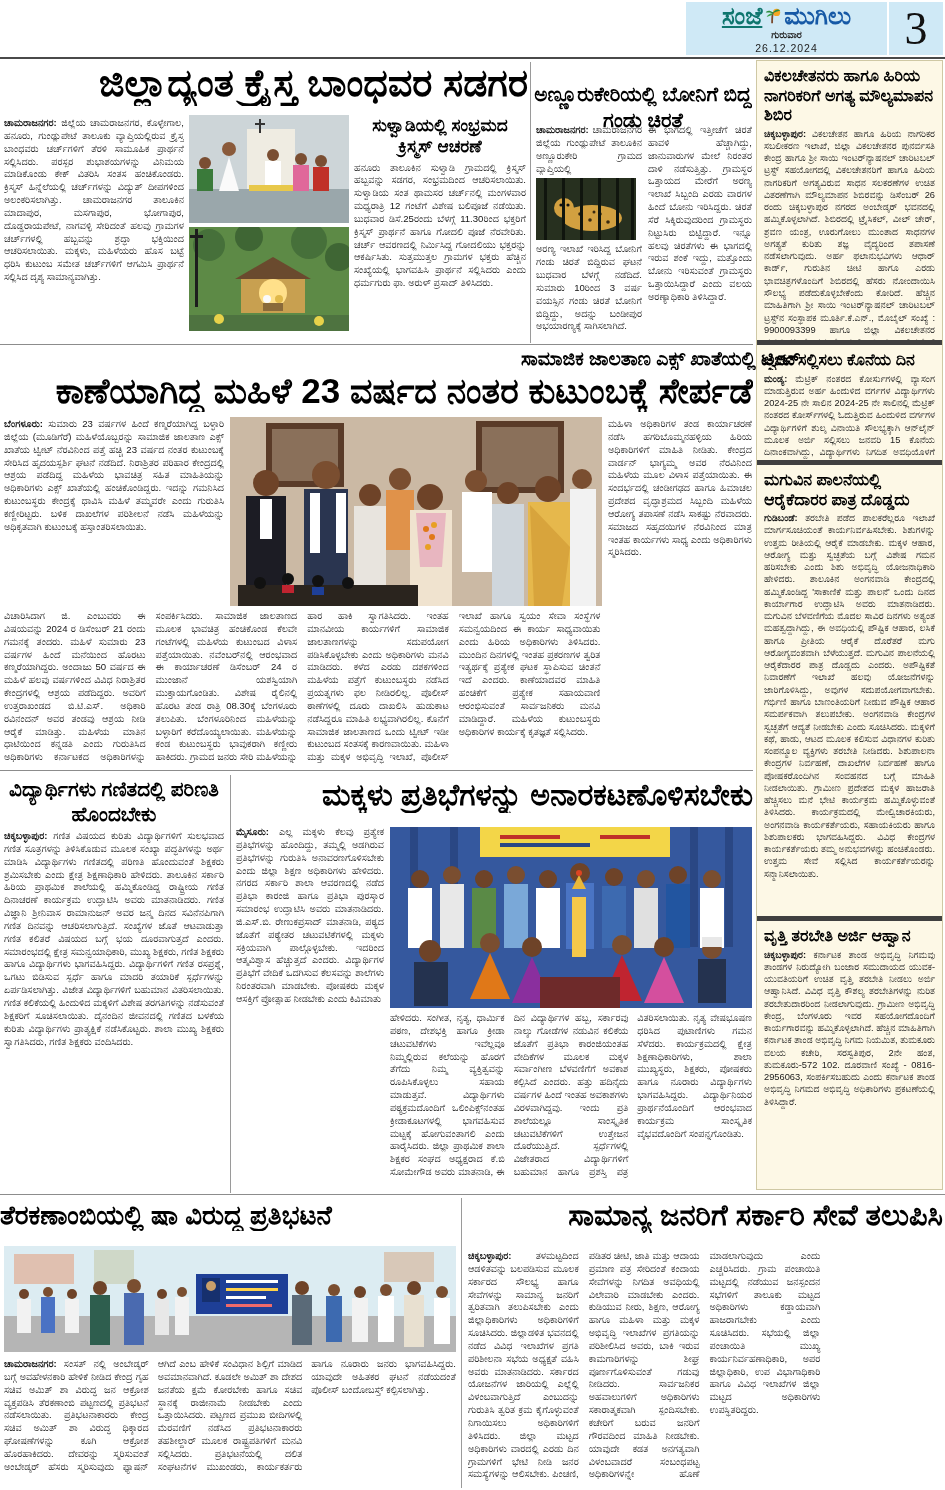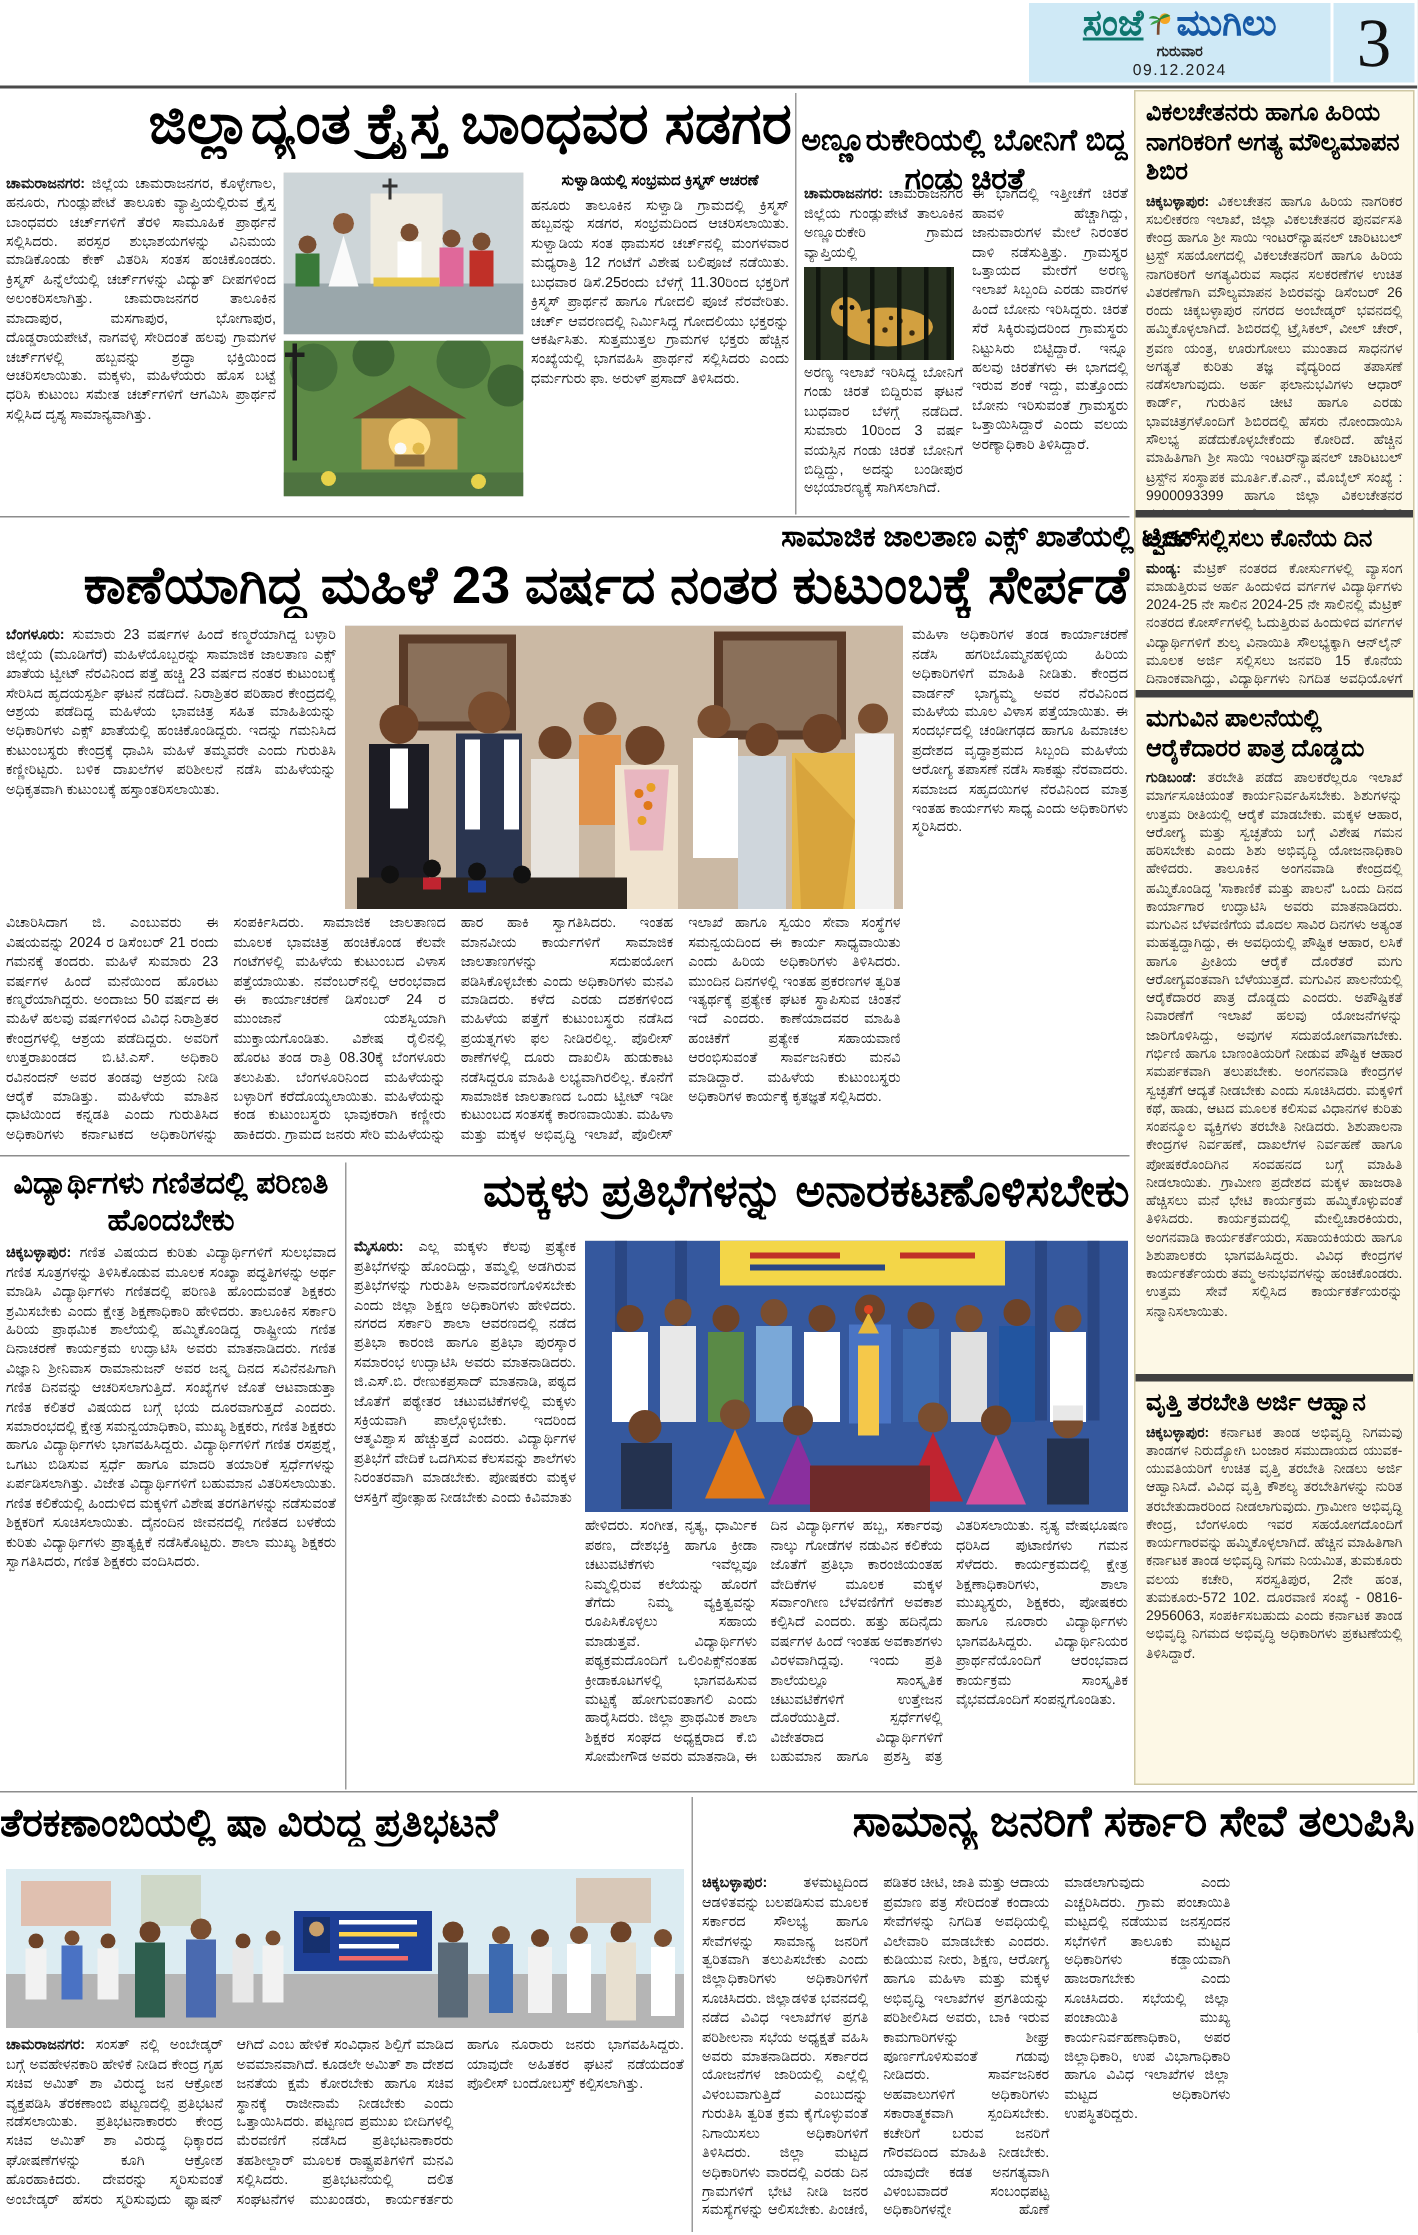--- a/index.html
+++ b/index.html
@@ -19,21 +19,21 @@
   .brand-blue{color:#1659a6;}
   .mast-day{font-size:9.5px;font-weight:bold;color:#222;}
   .mast-date{font-size:10.5px;color:#222;letter-spacing:1px;}
   .mast-right{width:54px;border-left:2px solid #ffffff;display:flex;align-items:center;justify-content:center;
               font-family:"Liberation Serif","DejaVu Serif",serif;font-size:46px;color:#111;}
   .rail{background:#fdf8e6;border:1px solid #cfc8a4;box-sizing:border-box;}
   .rail-item{padding:5px 7px 4px 7px;border-bottom:5px solid #404040;overflow:hidden;box-sizing:border-box;}
   .rail-item:last-child{border-bottom:none;}
   .rail-h{font-weight:bold;font-size:16px;line-height:1.22;color:#000;margin-bottom:3px;}
   .rail-b{font-size:9.3px;line-height:1.32;text-align:justify;color:#1a1a1a;}
-  .subhead{font-weight:bold;font-size:10px;line-height:1.25;text-align:center;color:#000;margin-bottom:4px;}
+  .subhead{font-weight:bold;font-size:17px;line-height:1.25;text-align:center;color:#000;margin-bottom:4px;}
   .cols3{column-count:3;column-gap:9px;column-fill:auto;}
   .cols4{column-count:4;column-gap:10px;column-fill:auto;}
   .cols5{column-count:5;column-gap:10px;column-fill:auto;}
   .ph{overflow:hidden;background:#ddd;}
   .ph svg{display:block;}
 </style>
 </head>
 <body>
 
 <div class="page">
@@ -47,21 +47,21 @@
               <circle cx="14" cy="6" r="4" fill="#f5a623"></circle>
               <path d="M9 18c0-6 0-9 1-12" stroke="#7a4a2e" stroke-width="2" fill="none"></path>
               <path d="M10 6 C6 3,3 4,2 6 C5 6,8 6,10 7 Z" fill="#2e8b3a"></path>
               <path d="M10 6 C13 2,16 2,18 4 C15 5,12 6,10 7 Z" fill="#2e8b3a"></path>
               <path d="M10 7 C6 7,4 9,3 11 C6 10,9 9,10 8 Z" fill="#3aa24a"></path>
             </svg>
         </span>
         <span class="brand-blue">ಮುಗಿಲು</span>
       </div>
       <div class="mast-day">ಗುರುವಾರ</div>
-      <div class="mast-date">09.12.2024</div>
+      <div class="mast-date">26.12.2024</div>
     </div>
     <div class="mast-right">3</div>
   </div>
 
   <div class="abs" style="left:0;top:57px;width:945px;height:2px;background:#4a4a4a;"></div>
 
   <div class="abs headline nowrap" style="left:0;top:62px;width:528px;font-size:38px;line-height:1.15;">ಜಿಲ್ಲಾದ್ಯಂತ ಕ್ರೈಸ್ತ ಬಾಂಧವರ ಸಡಗರ</div>
 
   <div class="abs body-text" style="left:4px;top:117px;width:180px;height:224px;">
     <b class="dl">ಚಾಮರಾಜನಗರ: </b><span>ಜಿಲ್ಲೆಯ ಚಾಮರಾಜನಗರ, ಕೊಳ್ಳೇಗಾಲ, ಹನೂರು, ಗುಂಡ್ಲುಪೇಟೆ ತಾಲೂಕು ವ್ಯಾಪ್ತಿಯಲ್ಲಿರುವ ಕ್ರೈಸ್ತ ಬಾಂಧವರು ಚರ್ಚ್‌ಗಳಿಗೆ ತೆರಳಿ ಸಾಮೂಹಿಕ ಪ್ರಾರ್ಥನೆ ಸಲ್ಲಿಸಿದರು. ಪರಸ್ಪರ ಶುಭಾಶಯಗಳನ್ನು ವಿನಿಮಯ ಮಾಡಿಕೊಂಡು ಕೇಕ್ ವಿತರಿಸಿ ಸಂತಸ ಹಂಚಿಕೊಂಡರು. ಕ್ರಿಸ್ಮಸ್ ಹಿನ್ನೆಲೆಯಲ್ಲಿ ಚರ್ಚ್‌ಗಳನ್ನು ವಿದ್ಯುತ್ ದೀಪಗಳಿಂದ ಅಲಂಕರಿಸಲಾಗಿತ್ತು. ಚಾಮರಾಜನಗರ ತಾಲೂಕಿನ ಮಾದಾಪುರ, ಮಸಗಾಪುರ, ಭೋಗಾಪುರ, ದೊಡ್ಡರಾಯಪೇಟೆ, ನಾಗವಳ್ಳಿ ಸೇರಿದಂತೆ ಹಲವು ಗ್ರಾಮಗಳ ಚರ್ಚ್‌ಗಳಲ್ಲಿ ಹಬ್ಬವನ್ನು ಶ್ರದ್ಧಾ ಭಕ್ತಿಯಿಂದ ಆಚರಿಸಲಾಯಿತು. ಮಕ್ಕಳು, ಮಹಿಳೆಯರು ಹೊಸ ಬಟ್ಟೆ ಧರಿಸಿ ಕುಟುಂಬ ಸಮೇತ ಚರ್ಚ್‌ಗಳಿಗೆ ಆಗಮಿಸಿ ಪ್ರಾರ್ಥನೆ ಸಲ್ಲಿಸಿದ ದೃಶ್ಯ ಸಾಮಾನ್ಯವಾಗಿತ್ತು.</span>

